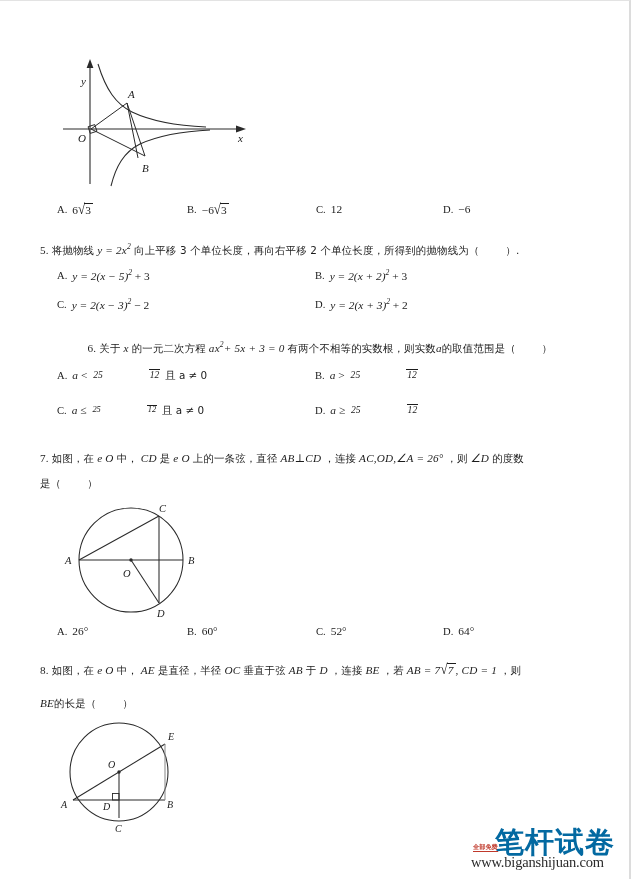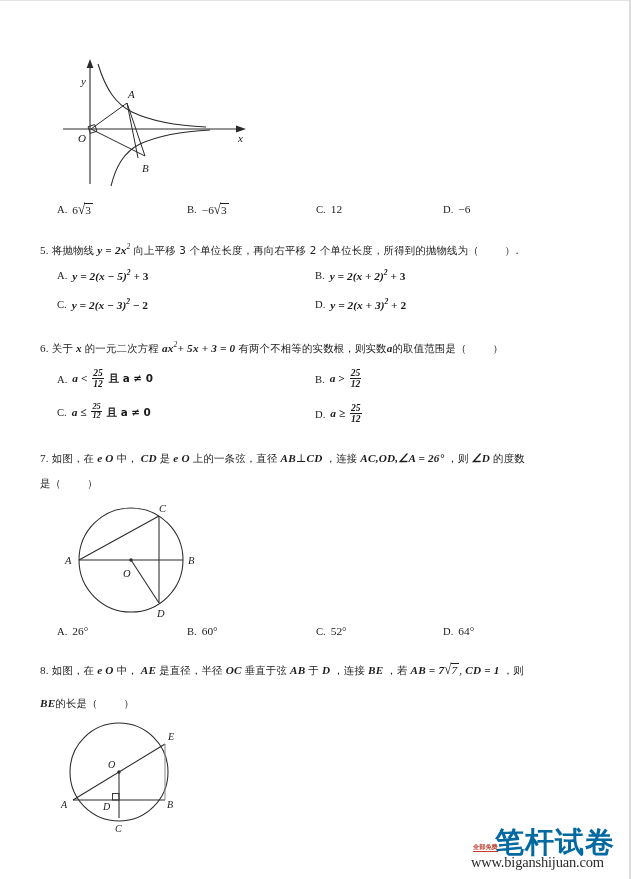--- a/index.html
+++ b/index.html
@@ -33,21 +33,21 @@
   }
 
   
   .qtext {
     font-size: 11.2px;
     line-height: 1.9;
     color: #1c1c1c;
     letter-spacing: .2px;
   }
   .cn { font-family: "DejaVu Sans", "Liberation Sans", sans-serif; font-size: 10.4px; }
-  .mi { font-style: italic; font-family: "Liberation Serif", serif; font-weight: bold; }
+  .mi { font-style: italic; font-family: "Liberation Serif", serif; }
   .num { font-family: "Liberation Serif", serif; }
   .blank { display: inline-block; width: 26px; }
 
   
   .options {
     position: relative;
     height: 26px;
     font-size: 11.4px;
   }
   .opt {
@@ -73,27 +73,27 @@
     transform: scaleY(1.15) translateY(-0.5px);
   }
   .sqrt .rand {
     border-top: 1px solid #1c1c1c;
     padding: 1px 2px 0 1px;
     font-style: italic;
   }
   .sup { font-size: 7.6px; vertical-align: super; font-style: italic; }
   .frac {
     display: inline-flex;
-    flex-direction: column;
     align-items: center;
     vertical-align: middle;
     line-height: 1.05;
     margin: 0 2px;
     position: relative;
     top: -1px;
+    gap: 45px;
   }
   .frac .n { font-size: 9.6px; padding: 0 1px; }
   .frac .d { font-size: 9.6px; border-top: 1px solid #1c1c1c; padding: 0 1px; }
   .frac.small .n, .frac.small .d { font-size: 8.4px; }
 
   
   .fig { position: relative; }
   svg { display: block; }
 
   
@@ -221,21 +221,21 @@
         </span>
       </div>
       <div class="opt" style="left:275px; top:0;">
         <span class="tag">D.</span>
         <span class="val mi">
           <span>y = 2</span>(<span>x + 3</span>)<span class="sup">2</span> <span style="font-style:normal">+ 2</span>
         </span>
       </div>
     </div>
 
-    <div class="qtext" style="margin-top:15px;">
+    <div class="qtext" style="margin-top:15px;text-align:center;">
       <span class="num">6.</span>
       <span class="cn">关于</span>
       <span class="mi">x</span>
       <span class="cn">的一元二次方程</span>
       <span class="mi">ax</span><span class="sup">2</span><span class="mi">+ 5x + 3 = 0</span>
       <span class="cn">有两个不相等的实数根，则实数</span><span class="mi">a</span><span class="cn">的取值范围是（</span><span class="blank"></span><span class="cn">）</span>
     </div>
 
     <div class="options" style="margin-top:9px; height:30px;">
       <div class="opt" style="left:17px; top:0;">

